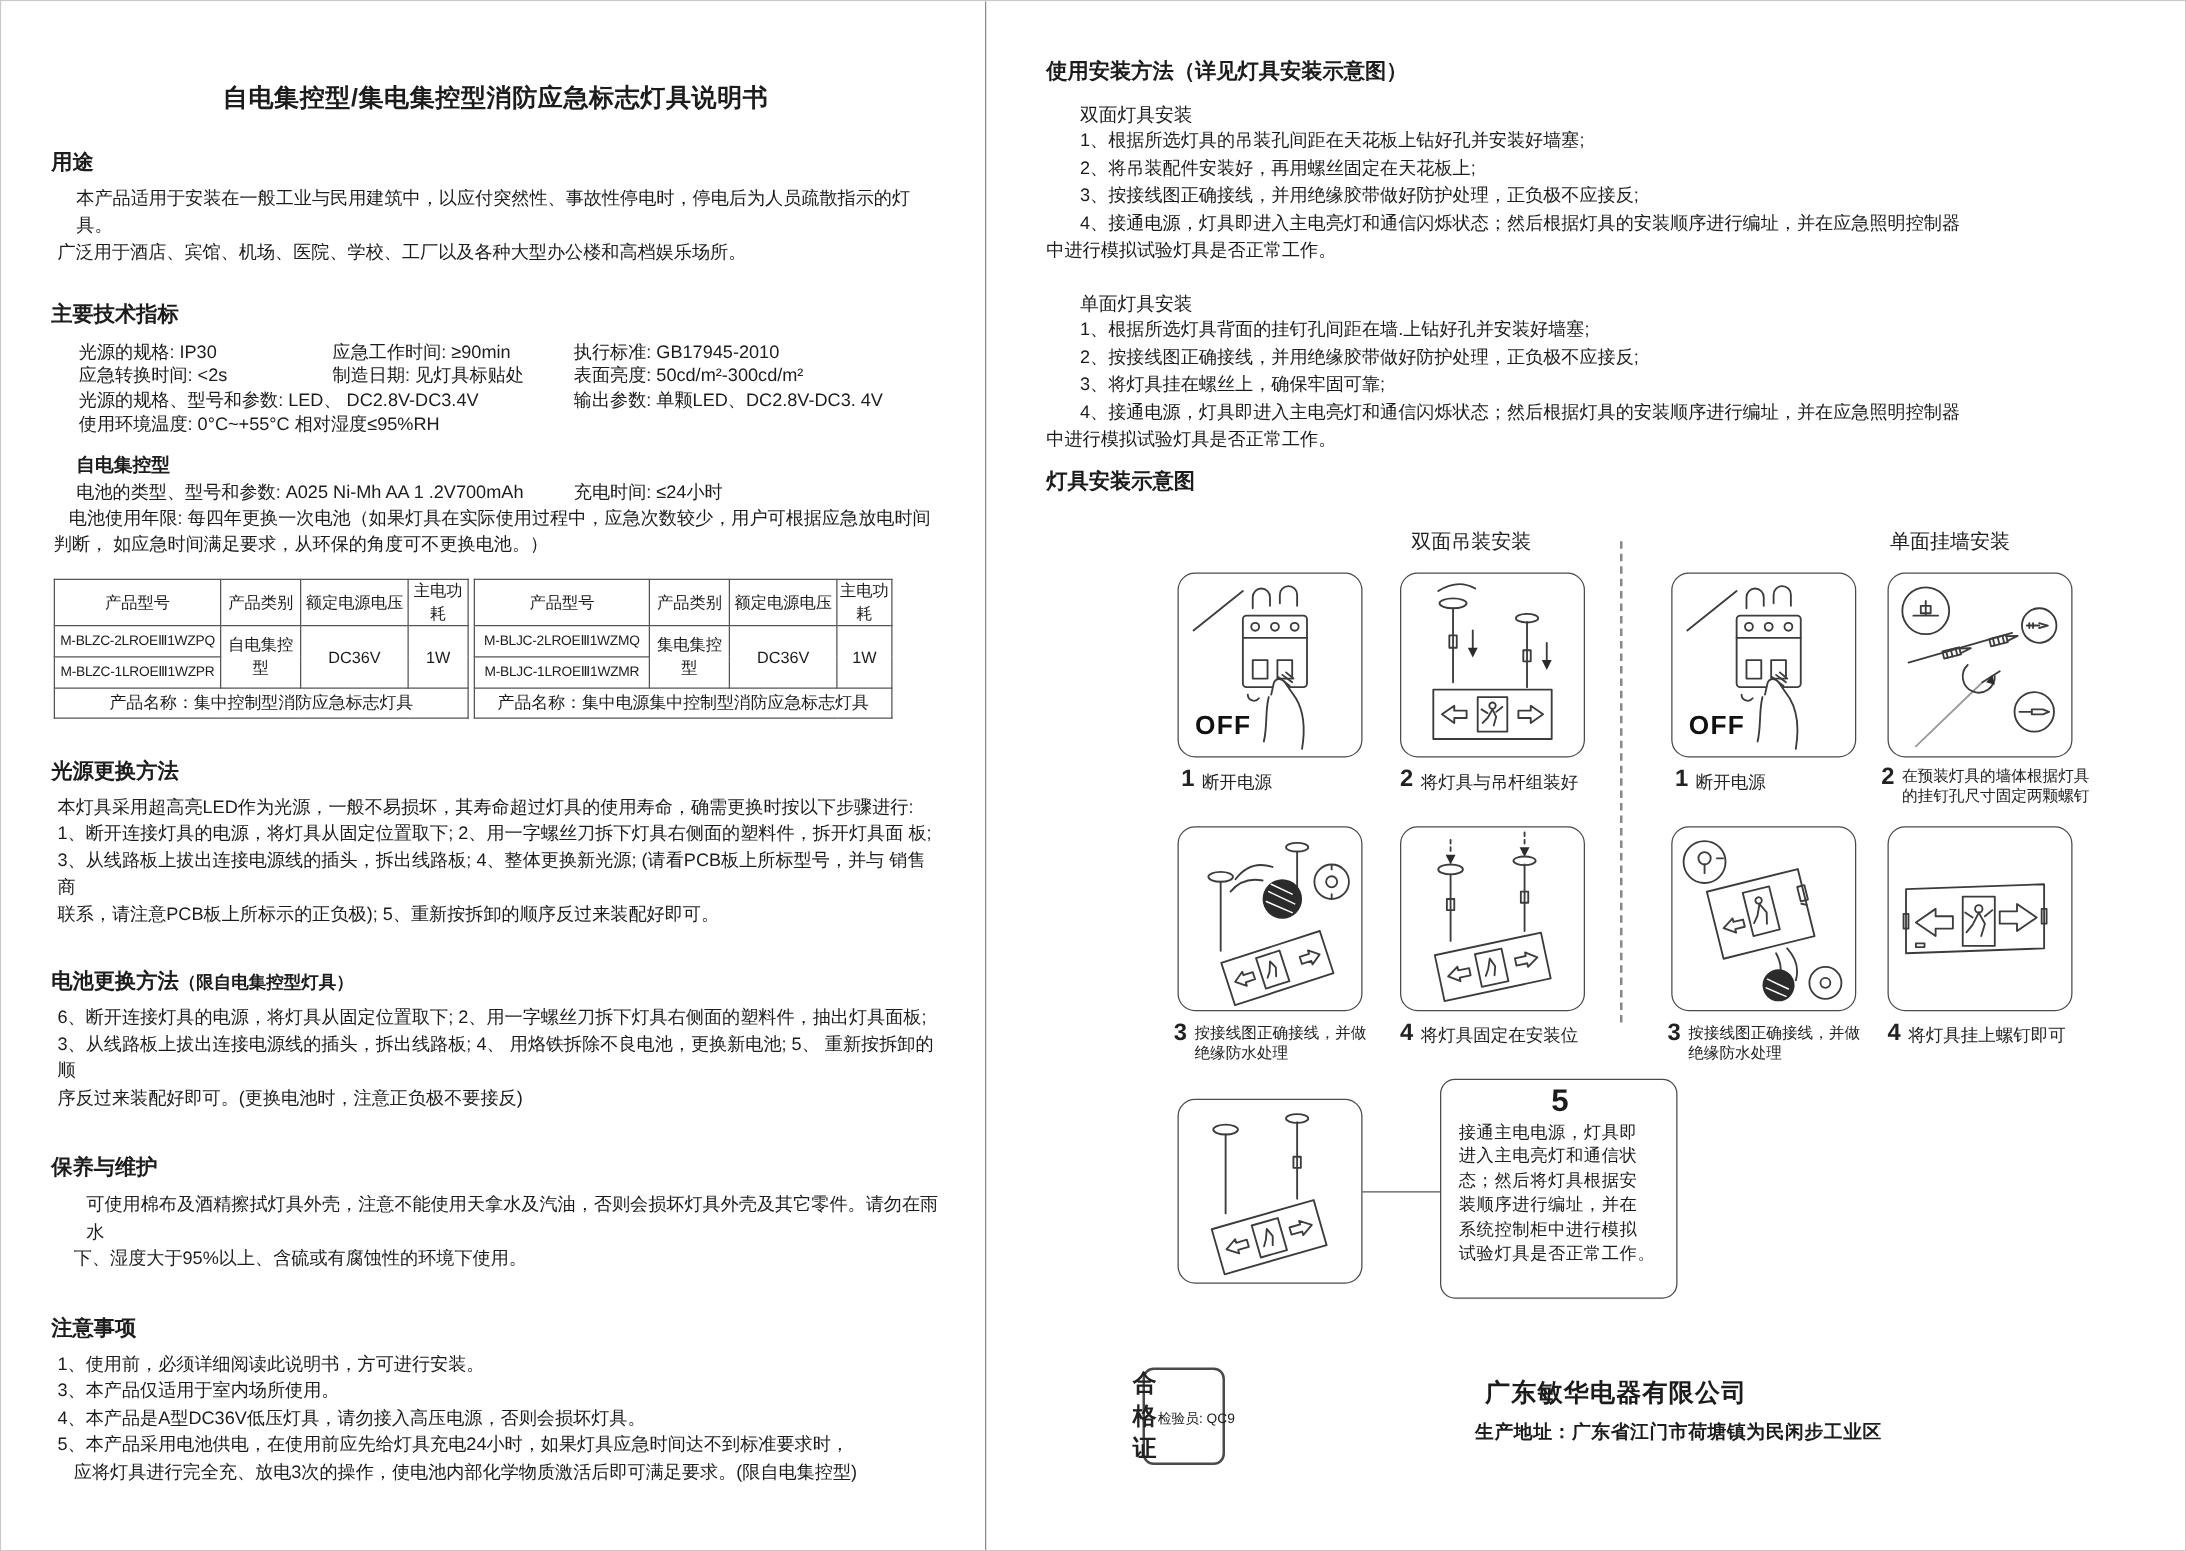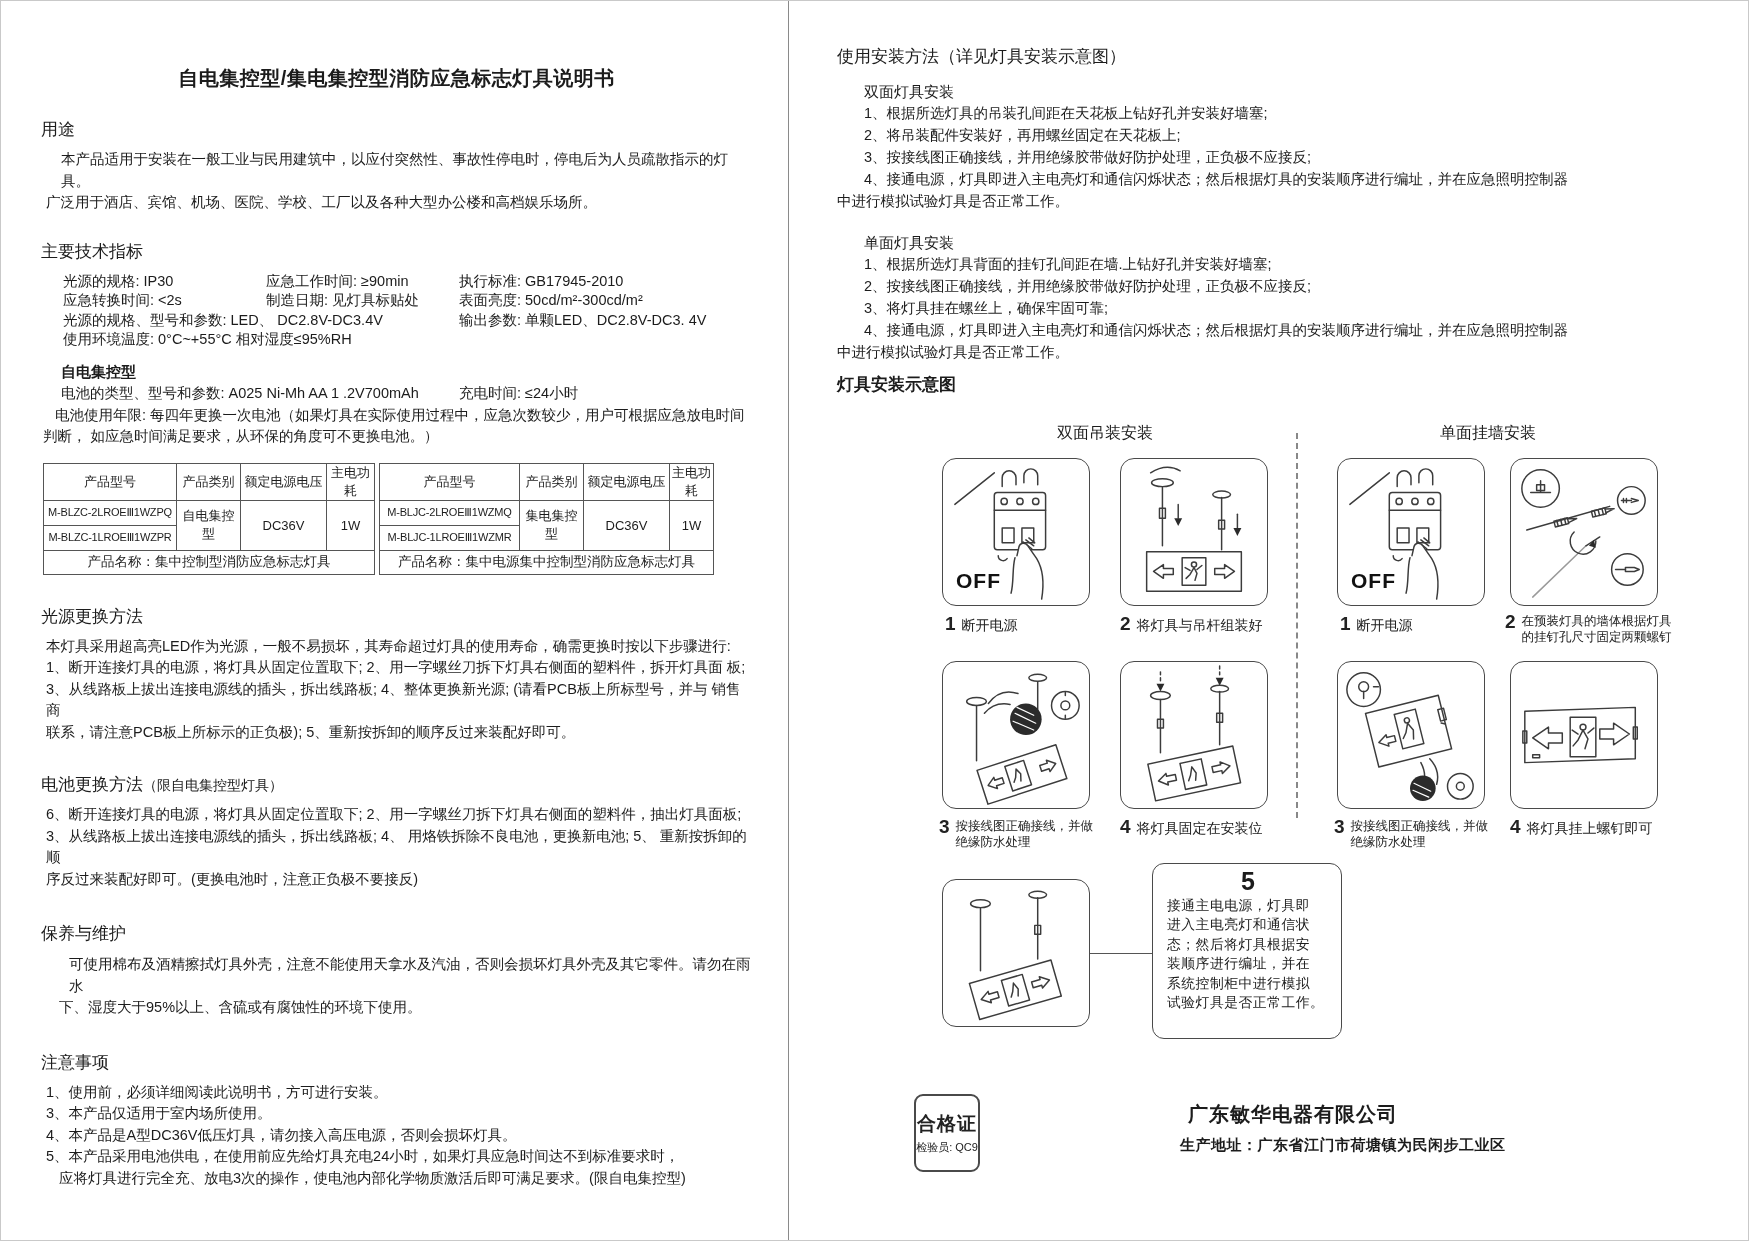--- a/index.html
+++ b/index.html
@@ -7,21 +7,21 @@
   body{
     width:1749px;height:1241px;position:relative;
     font-family:"Liberation Sans","DejaVu Sans",sans-serif;
     color:#1c1c1c;border:1px solid #c9c9c9;overflow:hidden;
   }
   .page{position:absolute;top:0;height:1241px;background:#fff}
   .page-left{left:0;width:787px;padding:0 36px 0 40px}
   .page-right{left:787px;width:962px;border-left:1px solid #8a8a8a;padding:0 30px 0 48px}
 
   .doc-title{margin-top:64px;text-align:center;font-size:20px;font-weight:bold;letter-spacing:.5px}
-  .sec-h{font-size:17px;font-weight:normal;margin-top:26px}
+  .sec-h{font-size:17px;font-weight:bold;margin-top:26px}
   .sec-h .suffix{font-size:14px}
   .sub-h{font-size:15px;font-weight:bold;margin-left:20px;margin-top:13px}
   .ln{font-size:14.5px;line-height:21.5px}
   .ind{margin-left:5px}
   .pind{margin-left:20px}
   .pind2{margin-left:28px}
   .cont{margin-left:5px}
   .cont2{margin-left:18px}
   .mt8{margin-top:8px}
 
@@ -43,21 +43,21 @@
   .tw1 col.c0{width:140px}.tw1 col.c1{width:64px}.tw1 col.c2{width:86px}.tw1 col.c3{width:44px}
 
   
   .install-h{margin-top:44px}
   .step-sub{font-size:15px;margin-left:27px;margin-top:15px}
   .step{font-size:14.5px;line-height:22px;margin-left:27px}
   .step.cont0{margin-left:0}
 
   .diagrams{position:absolute;left:0;top:372px;width:962px;height:690px}
   .diag-h{position:absolute;left:48px;top:0;font-size:17px;font-weight:bold}
-  .col-title{position:absolute;top:50px;width:240px;text-align:center;font-size:16px}
+  .col-title{position:absolute;top:50px;width:240px;text-align:right;font-size:16px}
   .col-title.double{left:196px}
   .col-title.single{left:579px}
   .dash-div{position:absolute;left:507px;top:60px;height:385px;border-left:2px dashed #888}
 
   .panel{position:absolute;width:148px;height:148px;border:1.6px solid #4a4a4a;border-radius:14px;background:#fff}
   .panel svg{width:100%;height:100%}
   .panel svg *{stroke:#3c3c3c;stroke-width:1.5;fill:none;stroke-linecap:round;stroke-linejoin:round}
   .panel svg .f{fill:#2b2b2b;stroke:none}
   .panel svg .wf{fill:#fff;stroke:#3c3c3c}
   .panel svg .gray{stroke:#9a9a9a}
@@ -69,21 +69,21 @@
   .cap .n{font-weight:bold;font-size:19px;line-height:1;padding-top:1px}
   .cap .t{font-size:14px;line-height:1.3;padding-top:3px}
   .cap.small .t{font-size:12.5px;padding-top:2px}
 
   .connector{position:absolute;left:301px;top:580px;width:62px;border-top:1.5px solid #555}
   .box5{position:absolute;left:363px;top:490px;width:190px;height:176px;border:1.6px solid #4a4a4a;border-radius:12px;padding:4px 12px 0 14px;background:#fff}
   .box5 .n5{font-size:25px;font-weight:bold;text-align:center;line-height:1.1}
   .box5 .b5l{font-size:13.8px;line-height:19.5px;letter-spacing:.5px}
 
   .stamp{position:absolute;left:125px;top:1093px;width:66px;height:78px;border:2px solid #4a4a4a;border-radius:9px;
-         display:flex;flex-direction:column;align-items:center;justify-content:center;color:#222}
+         display:flex;flex-direction:row;align-items:center;justify-content:center;color:#222}
   .stamp .s1{font-size:19px;font-weight:bold;letter-spacing:1px}
   .stamp .s2{font-size:11px;margin-top:3px;white-space:nowrap}
   .company{position:absolute;left:399px;top:1100px;font-size:20px;font-weight:bold;letter-spacing:1px}
   .address{position:absolute;left:391px;top:1135px;font-size:15px;font-weight:bold;letter-spacing:.5px}
 </style>
 </head>
 <body>
 
 <div class="page page-left">
   <div class="doc-title">自电集控型/集电集控型消防应急标志灯具说明书</div>

